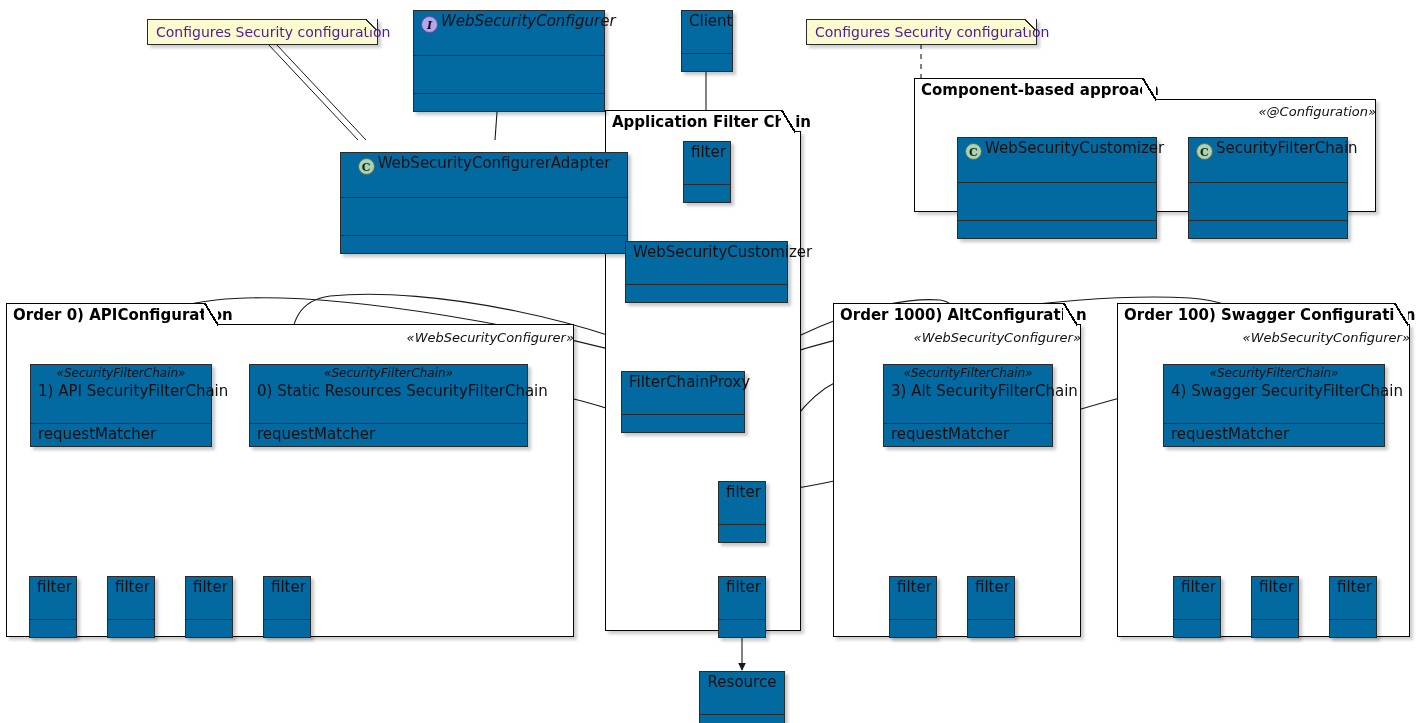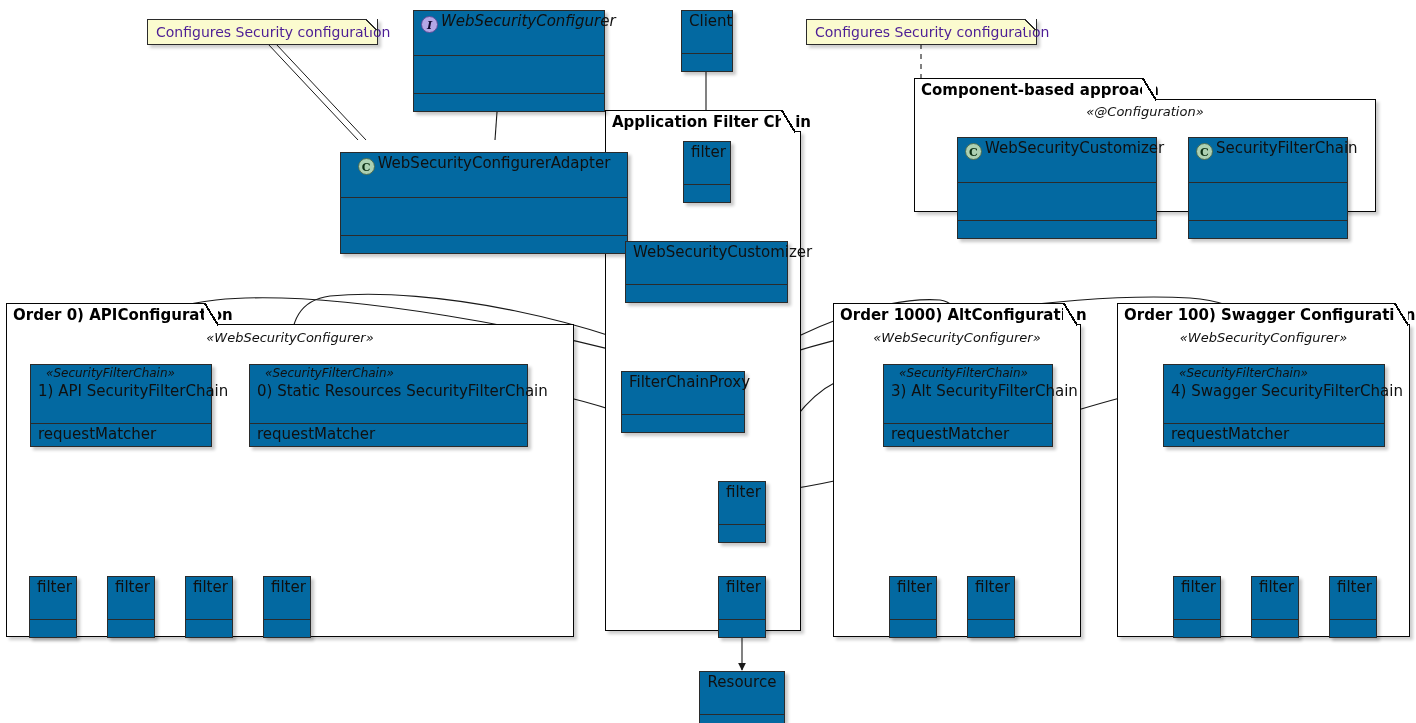--- a/index.html
+++ b/index.html
@@ -40,26 +40,26 @@
     box-sizing: border-box;
     padding: 1px 7px 2px 7px;
     font-size: 15px;
     color: #101010;
     white-space: nowrap;
     line-height: 19px;
     text-align: center;
   }
   .uml-box .stereo {
     box-sizing: border-box;
-    padding: 1px 7px 0 15px;
+    padding: 1px 7px 0 7px;
     font-size: 12px;
     font-style: italic;
     color: #101010;
     white-space: nowrap;
-    text-align: left;
+    text-align: center;
     line-height: 15px;
   }
   .uml-box .sep {
     border-top: 1px solid #2B2B2B;
     margin-top: 20px;
   }
   .uml-box .compartment {
     box-sizing: border-box;
     padding: 1px 7px 2px 7px;
     font-size: 15px;
@@ -164,21 +164,21 @@
     border: 1px solid #050505;
     box-shadow: 3px 3px 3px rgba(0,0,0,0.20);
     z-index: 3;
   }
   .pkg .pkg-stereo {
     position: absolute;
     font-size: 13px;
     font-style: italic;
     color: #101010;
     white-space: nowrap;
-    text-align: center;
+    text-align: right;
     z-index: 4;
   }
 </style>
 </head>
 <body>
 
 <div id="canvas">
 
   <svg id="edges" viewBox="0 0 1416 723" xmlns="http://www.w3.org/2000/svg">
     <defs>

